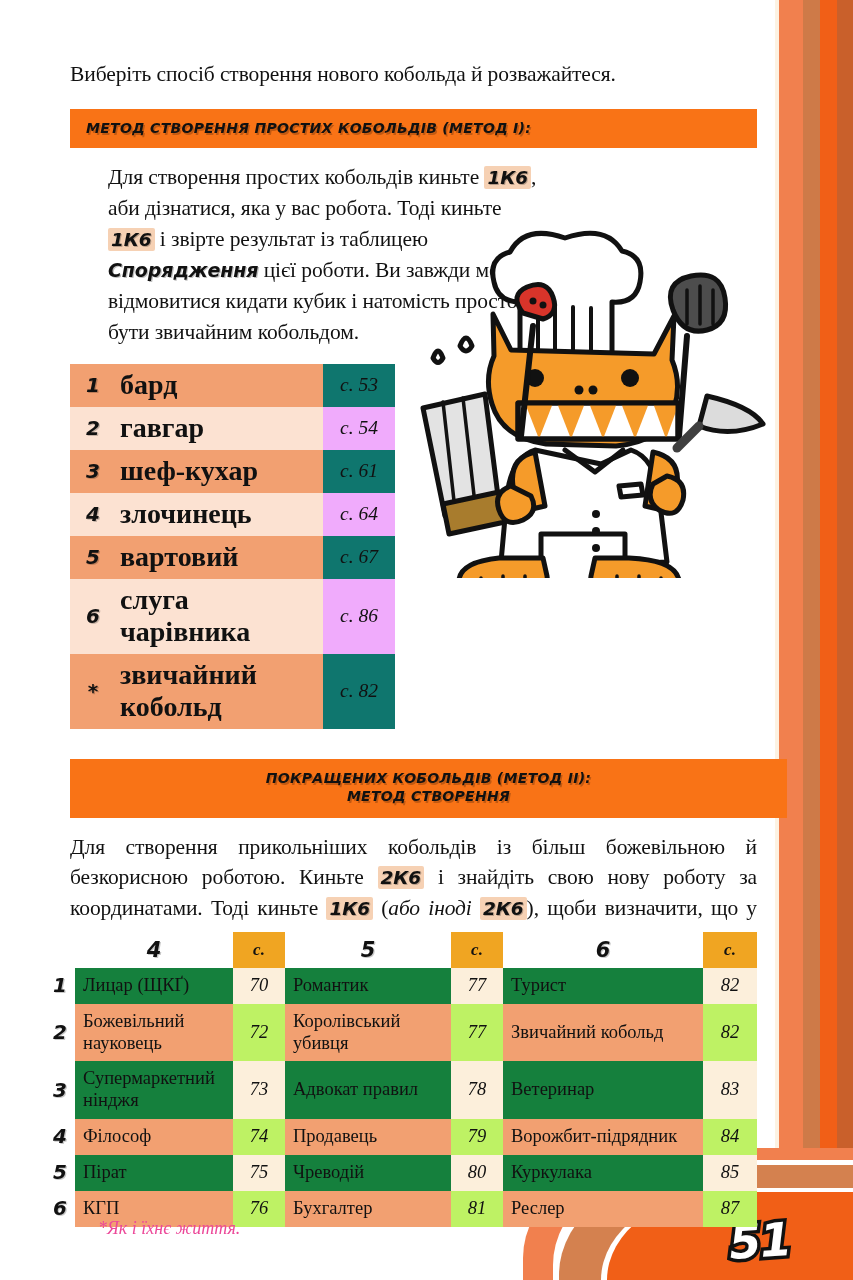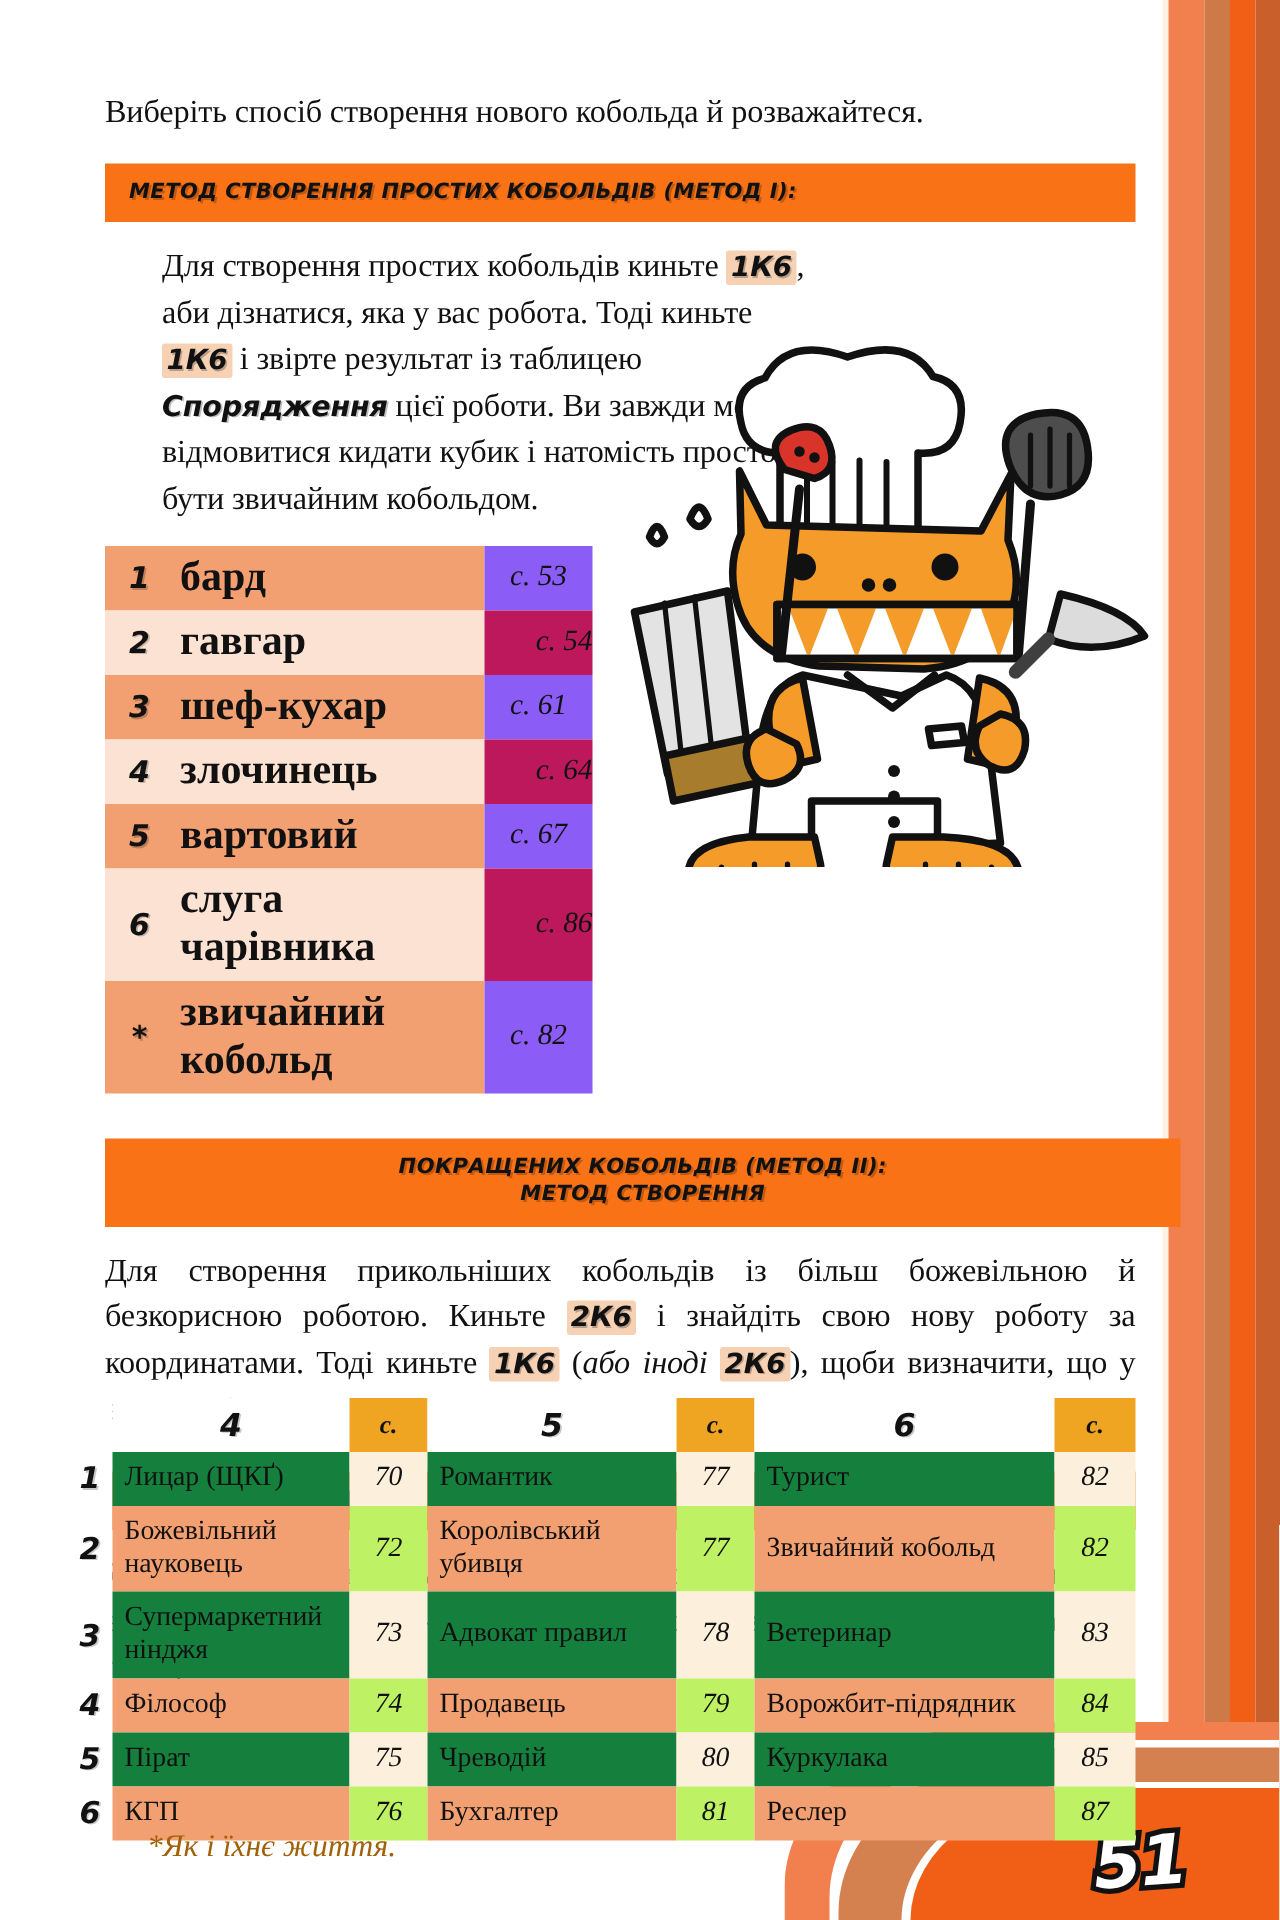--- a/index.html
+++ b/index.html
@@ -90,22 +90,22 @@
   .jobs .c-num {
     width: 46px; text-align: center;
     font-family: "DejaVu Sans", sans-serif;
     font-weight: 700; font-style: italic; font-size: 20px;
     text-shadow: 1.2px 1.2px 0 rgba(0,0,0,.22);
   }
   .jobs .c-job { font-weight: 700; font-size: 28px; padding-left: 4px; }
   .jobs .c-pg  { width: 72px; text-align: center; font-style: italic; font-size: 19.5px; }
   .jobs tr.odd  .c-num, .jobs tr.odd  .c-job { background: #f2a071; }
   .jobs tr.even .c-num, .jobs tr.even .c-job { background: #fce2d2; }
-  .jobs tr.odd  .c-pg { background: #8b5cf6; }
-  .jobs tr.even .c-pg { background: #be185d; text-align: right; }
+  .jobs tr.odd  .c-pg { background: #0f766e; }
+  .jobs tr.even .c-pg { background: #f0abfc; }
 
   
   .mascot { position: absolute; left: 415px; top: 218px; width: 360px; height: 360px; }
 
   
   .array-wrap { position: absolute; left: 45px; top: 932px; width: 712px; }
   .array { border-collapse: collapse; width: 712px; table-layout: fixed; }
   .array col.c-rownum { width: 30px; }
   .array col.c-name1 { width: 158px; }
   .array col.c-pg1   { width: 52px; }
@@ -133,21 +133,21 @@
   }
   .array tbody td.nm { padding: 7px 6px 7px 8px; font-size: 18.5px; }
   .array tbody td.pg { text-align: center; font-style: italic; font-size: 18.5px; }
   .array tbody tr.odd  td.nm { background: #15803d; }
   .array tbody tr.even td.nm { background: #f2a071; }
   .array tbody tr.odd  td.pg { background: #fcefdb; }
   .array tbody tr.even td.pg { background: #bef264; }
 
   .footnote {
     position: absolute; left: 98px; top: 1218px;
-    font-style: italic; font-size: 21px; color: #a16207;
+    font-style: italic; font-size: 18px; color: #ec4899;
   }
 </style>
 </head>
 <body>
 
 <div class="page">
 
   <div class="edge-stripes">
     <div class="s s1"></div>
     <div class="s s2"></div>

